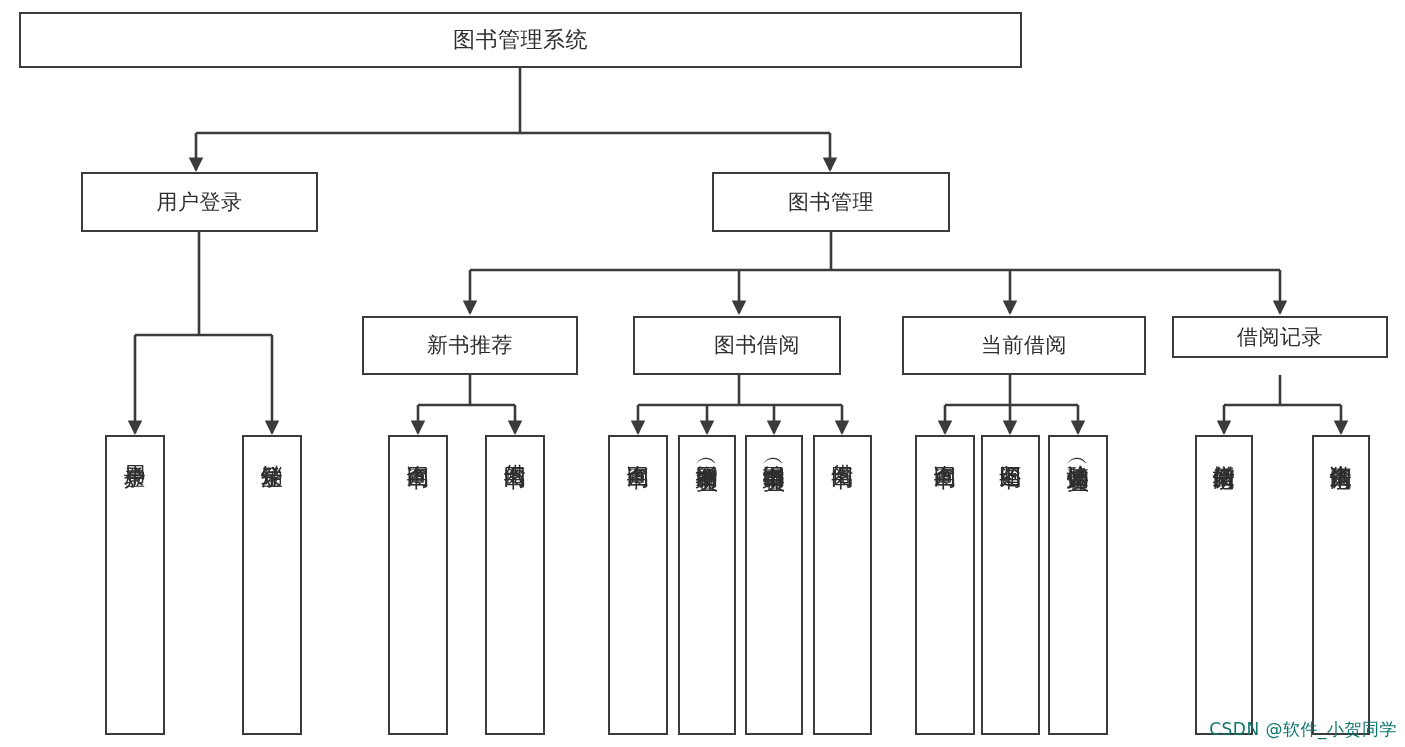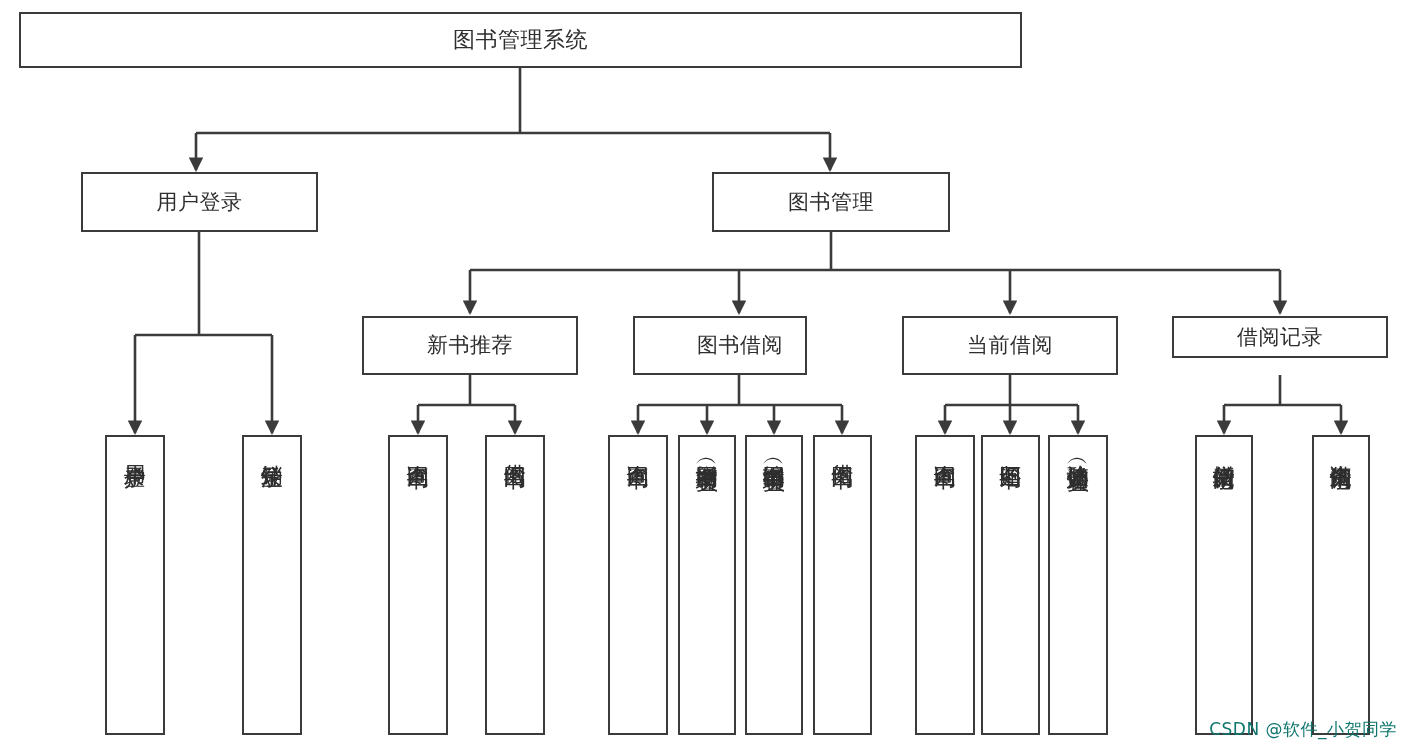--- a/index.html
+++ b/index.html
@@ -137,24 +137,24 @@
   <div class="node horizontal" style="left:81px; top:172px; width:237px; height:60px;">
     <span class="label">用户登录</span>
   </div>
   <div class="node horizontal" style="left:362px; top:316px; width:216px; height:59px;">
     <span class="label">新书推荐</span>
   </div>
 
   <div class="node horizontal" style="left:712px; top:172px; width:238px; height:60px;">
     <span class="label">图书管理</span>
   </div>
-  <div class="node horizontal" style="left:633px; top:316px; width:174px; height:59px;padding-left:40px;">
+  <div class="node horizontal" style="left:633px; top:316px; width:208px; height:59px;padding-left:40px;">
     <span class="label">图书借阅</span>
   </div>
-  <div class="node horizontal" style="left:902px; top:316px; width:216px; height:59px;">
+  <div class="node horizontal" style="left:902px; top:316px; width:244px; height:59px;">
     <span class="label">当前借阅</span>
   </div>
   <div class="node horizontal" style="left:1172px; top:316px; width:216px; height:42px;">
     <span class="label">借阅记录</span>
   </div>
 
   <div class="node vertical" style="left:105px; top:435px; width:60px; height:300px;">
     <span class="label">用户登录</span>
   </div>
   <div class="node vertical" style="left:242px; top:435px; width:60px; height:300px;">

